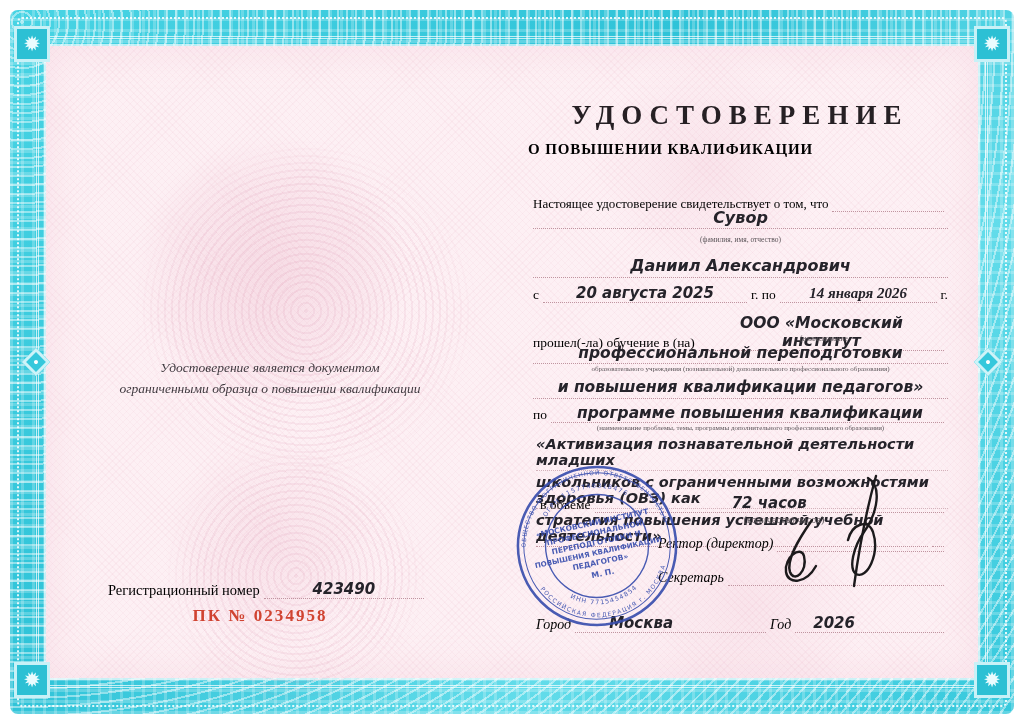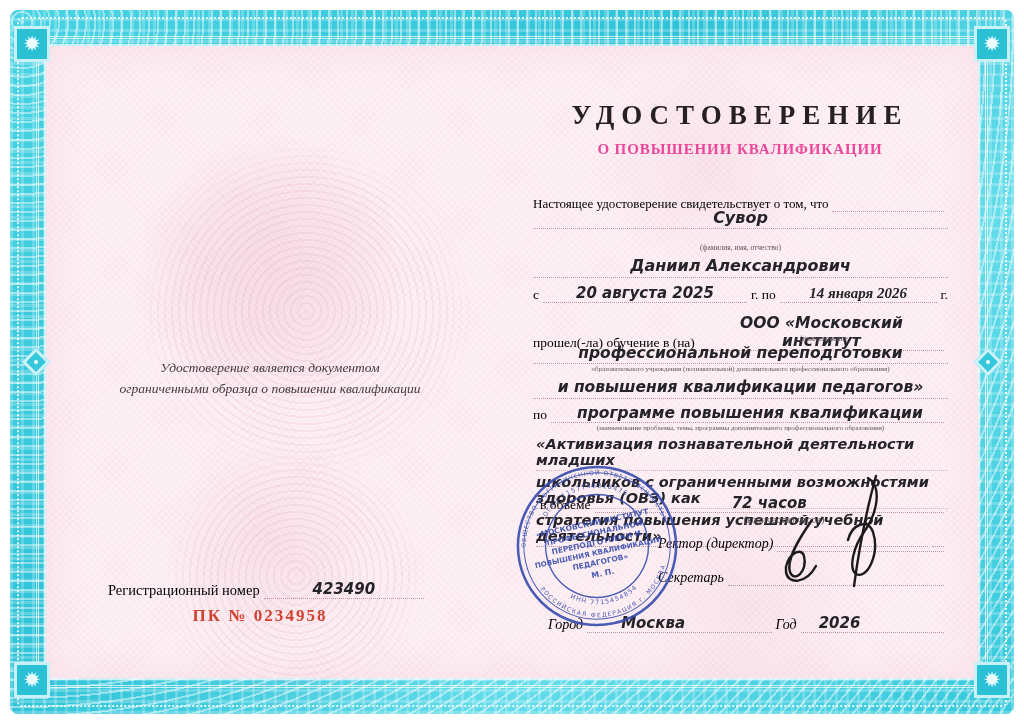--- a/index.html
+++ b/index.html
@@ -66,22 +66,22 @@
   .val{font-family:"DejaVu Sans",sans-serif;font-weight:bold;font-style:italic;color:#25232a;}
   .hint{font-family:"Liberation Serif",serif;color:#5a5458;}
   .dotfill{flex:1;border-bottom:1.5px dotted #c095a0;margin:0 4px;min-width:12px;}
   .row{position:absolute;display:flex;align-items:flex-end;}
   .field{border-bottom:1.5px dotted #c095a0;text-align:center;}
   .title{
     left:528px;top:100px;width:424px;text-align:center;
     font-size:27px;font-weight:bold;letter-spacing:.26em;color:#262024;
   }
   .subtitle{
-    left:528px;top:141px;width:424px;text-align:center;
-    font-size:15px;font-weight:bold;letter-spacing:.06em;color:#ec4899;
+    left:528px;top:141px;width:424px;text-align:left;
+    font-size:15px;font-weight:bold;letter-spacing:.06em;color:#000000;
   }
   .note{
     left:80px;top:358px;width:380px;text-align:center;
     font-style:italic;font-size:13.5px;color:#403a40;line-height:1.55;
   }
   .serial{
     left:145px;top:606px;width:230px;text-align:center;
     font-size:17px;letter-spacing:.12em;color:#d04331;font-weight:bold;
   }
   
@@ -110,21 +110,21 @@
   <div class="t title serif">УДОСТОВЕРЕНИЕ</div>
   <div class="t subtitle serif">О ПОВЫШЕНИИ КВАЛИФИКАЦИИ</div>
 
   <div class="row" style="left:533px;right:76px;top:196px;">
     <span class="serif" style="font-size:13px;">Настоящее удостоверение свидетельствует о том, что</span>
     <span class="dotfill"></span>
   </div>
 
   <div class="t" style="left:533px;right:76px;top:208px;">
     <div class="field val" style="font-size:16px;padding-bottom:1px;">Сувор</div>
-    <div class="hint" style="font-size:7.5px;text-align:center;margin-top:14px;">(фамилия, имя, отчество)</div>
+    <div class="hint" style="font-size:7.5px;text-align:center;margin-top:6px;">(фамилия, имя, отчество)</div>
   </div>
 
   <div class="t" style="left:533px;right:76px;top:256px;">
     <div class="field val" style="font-size:16px;padding-bottom:2px;">Даниил Александрович</div>
   </div>
 
   <div class="row" style="left:533px;right:76px;top:284px;font-size:13.5px;">
     <span class="serif">с</span>
     <span class="dotfill field val" style="font-size:15px;flex:1.3;border:none;border-bottom:1.5px dotted #c095a0;">20  августа  2025</span>
     <span class="serif">г. по</span>
@@ -171,21 +171,21 @@
   <div class="row" style="left:658px;right:76px;top:536px;font-size:14px;">
     <span class="serif" style="font-style:italic;">Ректор (директор)</span>
     <span class="dotfill"></span>
   </div>
   <div class="row" style="left:658px;right:76px;top:570px;font-size:14px;">
     <span class="serif" style="font-style:italic;">Секретарь</span>
     <span class="dotfill"></span>
   </div>
 
   <div class="row" style="left:536px;right:76px;top:614px;font-size:14px;">
-    <span class="serif" style="font-style:italic;margin-left:12px;">Город</span>
+    <span class="serif" style="font-style:italic;">Город</span>
     <span class="dotfill field val" style="font-size:15px;flex:1.2;border:none;border-bottom:1.5px dotted #c095a0;text-align:left;padding-left:34px;">Москва</span>
     <span class="serif" style="font-style:italic;">Год</span>
     <span class="dotfill field val" style="font-size:15px;flex:1;border:none;border-bottom:1.5px dotted #c095a0;text-align:left;padding-left:18px;">2026</span>
   </div>
 
   <div class="t note serif">
     <div>Удостоверение является документом</div>
     <div>ограниченными образца о повышении квалификации</div>
   </div>
 

